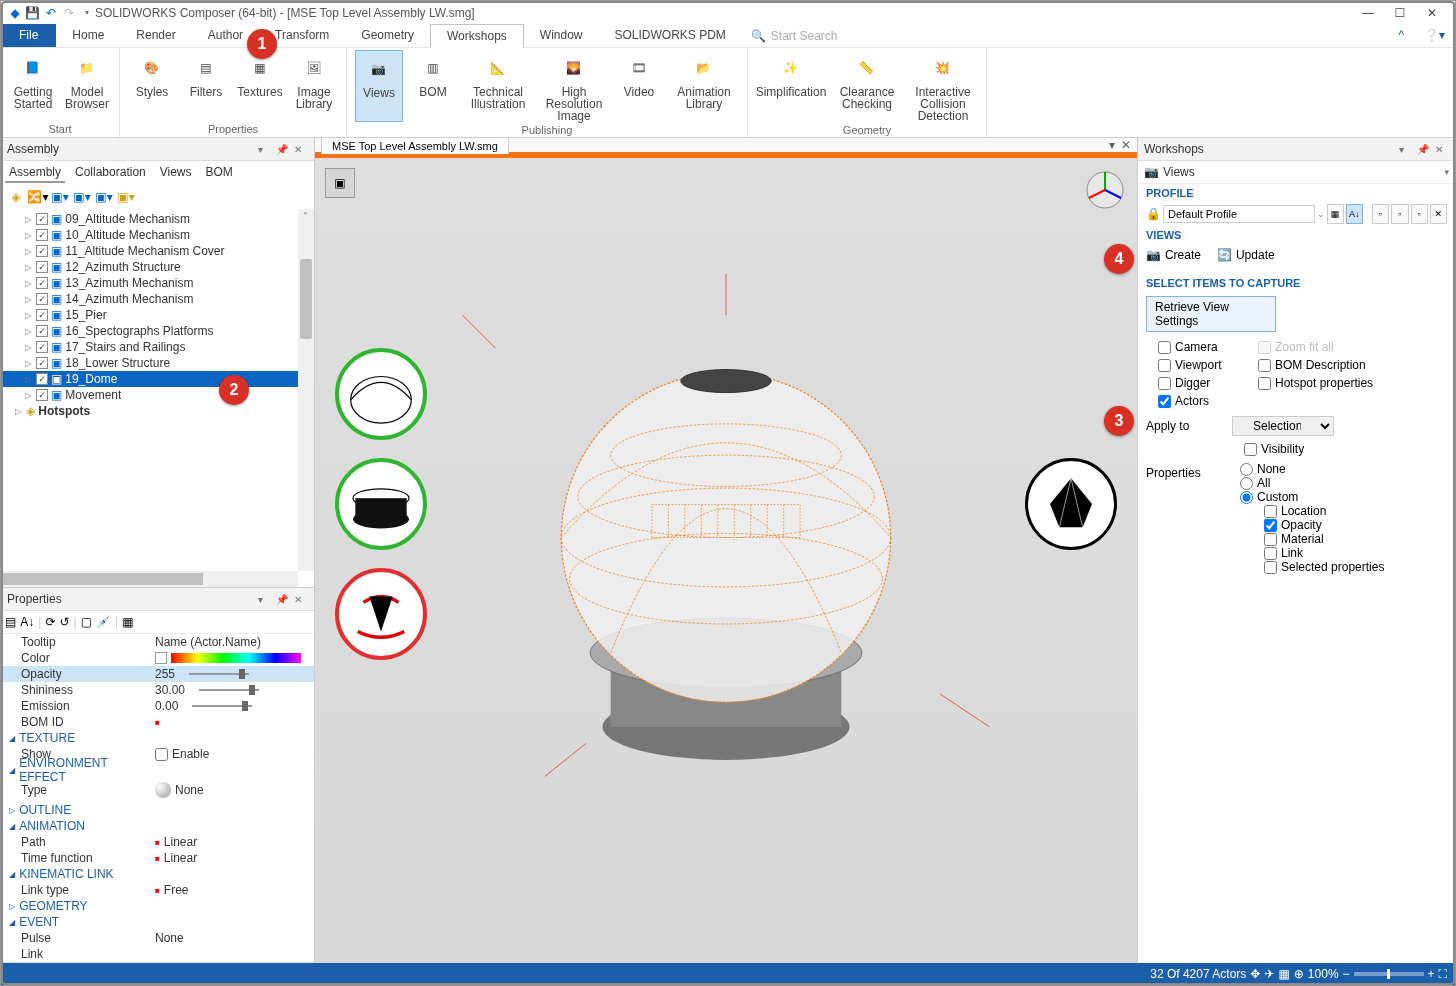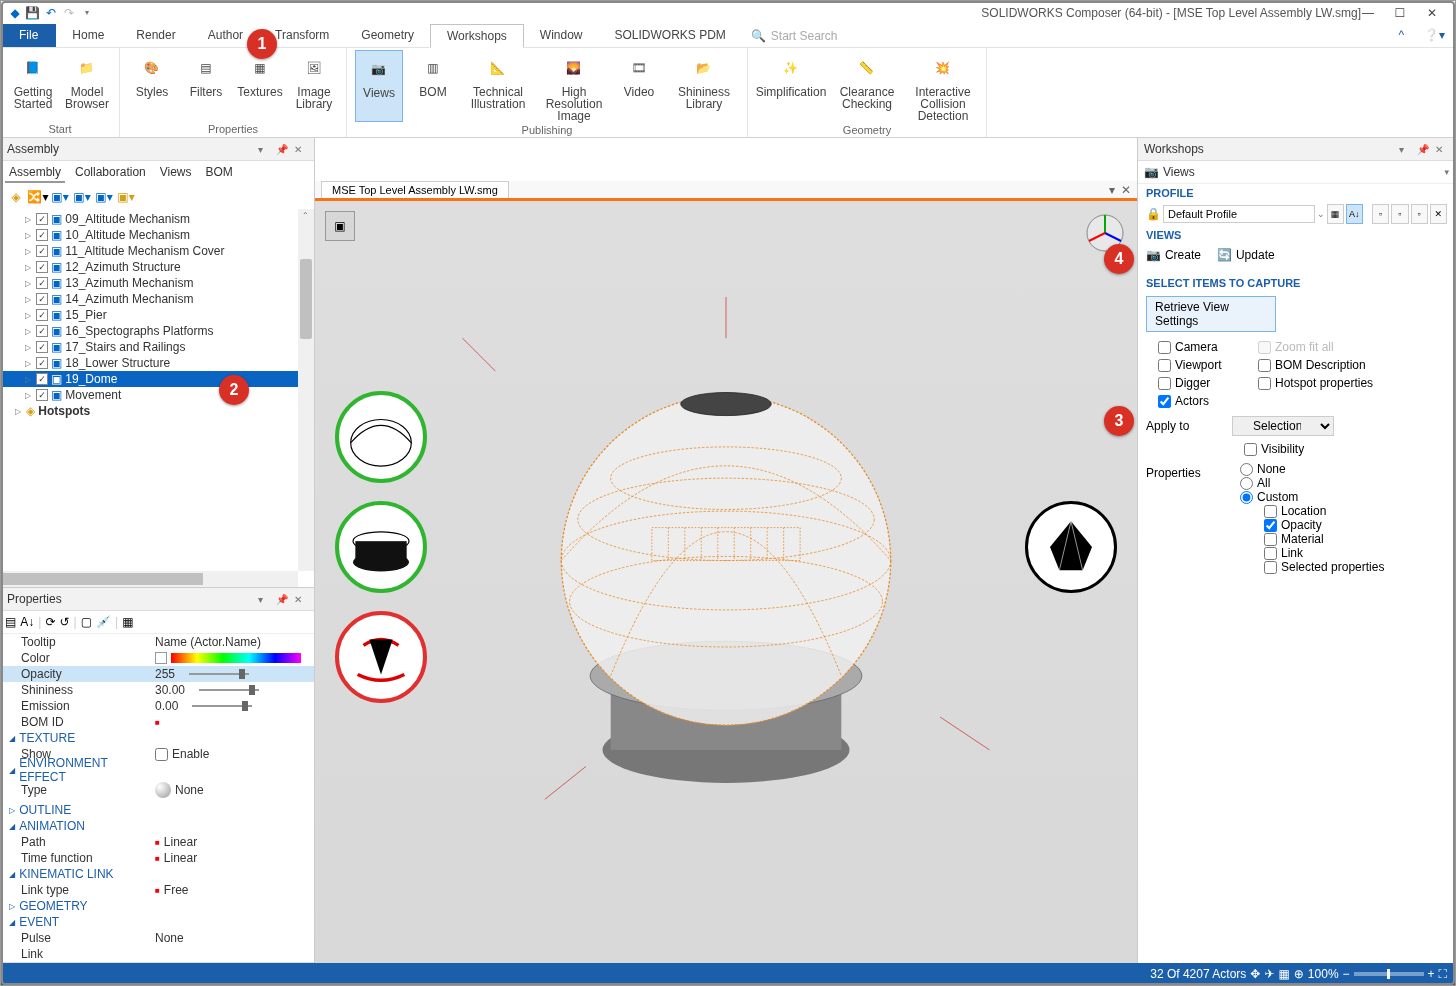--- a/index.html
+++ b/index.html
@@ -1,21 +1,21 @@
 <!DOCTYPE html>
 <html><head>
 <meta charset="utf-8">
 <style>
 * { box-sizing: border-box; margin: 0; padding: 0; font-family: "Segoe UI", Tahoma, sans-serif; font-size: 12px; }
 body { background: #fff; width: 1456px; height: 986px; overflow: hidden; position: relative; border: 1px solid #999; }
 
 .titlebar { height: 23px; background: #fff; display: flex; align-items: center; padding: 0 6px; }
 .titlebar .qat { display: flex; gap: 2px; align-items: center; }
 .titlebar .qat-icon { width: 16px; height: 16px; display: flex; align-items: center; justify-content: center; color: #0066cc; }
-.titlebar .title { flex: 1; text-align: right; color: #555; font-size: 12px; }
+.titlebar .title { flex: 1; text-align: left; color: #555; font-size: 12px; }
 .titlebar .winbtns { display: flex; gap: 18px; color: #444; margin-right: 10px; }
 .titlebar .winbtn { width: 14px; text-align: center; cursor: pointer; }
 
 .menubar { height: 24px; display: flex; align-items: stretch; border-bottom: 1px solid #e3e3e3; }
 .menubar .file { background: #1b5faa; color: #fff; padding: 4px 18px; font-size: 12px; }
 .menubar .mi { padding: 4px 16px; color: #444; cursor: pointer; }
 .menubar .mi.active { border: 1px solid #c3c3c3; border-bottom: 1px solid #fff; background: #fff; margin-bottom: -1px; }
 .menubar .search { display:flex; align-items:center; gap:4px; margin-left: 10px; color:#888; }
 .menubar .spacer { flex: 1; }
 .menubar .help { padding: 4px 10px; color:#1b5faa; }
@@ -66,21 +66,21 @@
 .prow.sel { background:#cce4f7; }
 .prow.cat { background:#fff; }
 .prow.cat .pl { padding-left: 8px; color:#1b5faa; font-weight:normal; display:flex; align-items:center; gap:4px; }
 .minislider { width:60px; height:2px; background:#999; position:relative; margin-left:10px;}
 .minislider::after { content:''; position:absolute; width:6px; height:10px; background:#666; top:-4px; left:50px; }
 .colorbar { width:130px; height:10px; background:linear-gradient(90deg,#f00,#ff0,#0f0,#0ff,#00f,#f0f); }
 
 .timeline { height:22px; border-top:1px solid #ddd; display:flex; align-items:center; gap:4px; padding:0 6px; color:#1b5faa; font-size:11px;}
 
 .center { flex:1; display:flex; flex-direction:column; position:relative; }
-.doctab { height:20px; display:flex; align-items:center; padding:0 6px; border-bottom:3px solid #f97316; background:#f8f8f8; position:relative;margin-top:43px; }
+.doctab { height:20px; display:flex; align-items:center; padding:0 6px; border-bottom:6px solid #f97316; background:#f8f8f8; position:relative; }
 .doctab .dt { background:#fff; border:1px solid #ccc; border-bottom:none; padding:2px 10px; font-size:11px; }
 .doctab .dbtns { position:absolute; right:6px; display:flex; gap:6px; color:#666; font-size:10px; }
 .viewport { flex:1; background:linear-gradient(180deg,#dedede 0%, #d8d8d8 100%); position:relative; overflow:hidden; }
 .vtool { position:absolute; top:10px; left:10px; width:30px; height:30px; border:1px solid #999; display:flex; align-items:center; justify-content:center; background:rgba(200,200,200,.3); }
 .compass { position:absolute; top:10px; right:10px; width:44px; height:44px; }
 
 .thumb-circle { position:absolute; width:92px; height:92px; border-radius:50%; background:#fff; display:flex; align-items:center; justify-content:center; }
 .tc-green { border:4px solid #2fb52f; }
 .tc-red { border:4px solid #e03030; }
 .tc-black { border:3px solid #000; }
@@ -199,21 +199,21 @@
       <div class="ritem wide">
           <div class="ricon">🌄</div>
           <span>High Resolution Image</span>
         </div>
       <div class="ritem">
           <div class="ricon">🎞</div>
           <span>Video</span>
         </div>
       <div class="ritem wide">
           <div class="ricon">📂</div>
-          <span>Shininess Library</span>
+          <span>Animation Library</span>
         </div>
     </div>
     <div class="glabel">Publishing</div>
   </div>
   <div class="rgroup">
     <div class="items">
       <div class="ritem wide">
           <div class="ricon">✨</div>
           <span>Simplification</span>
         </div>

